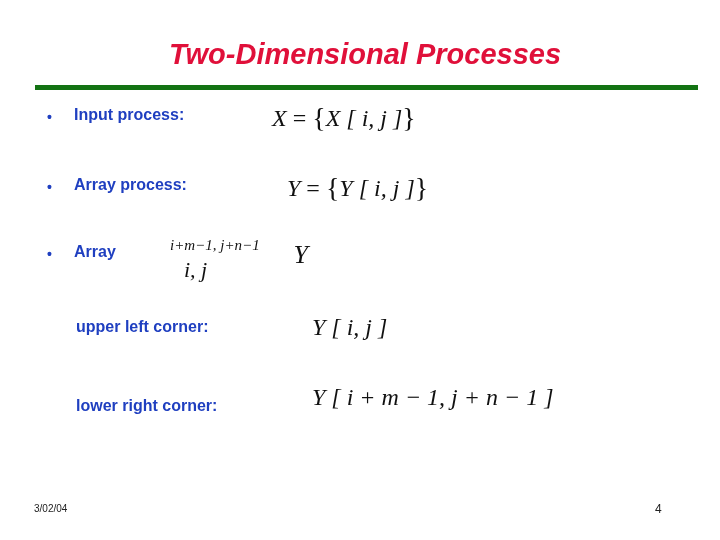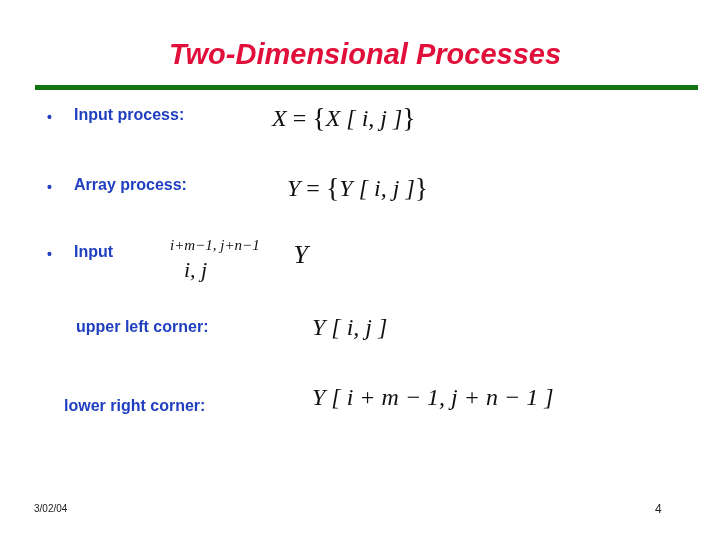--- a/index.html
+++ b/index.html
@@ -64,34 +64,34 @@
   <div>
     <span class="sans bullet" style="top:179px;">•</span>
     <span class="sans label" style="left:74px; top:176px;">Array process:</span>
     <span class="math" style="left:287px; top:171px;">
       <span>Y</span><span class="up"> = </span><span class="brace">{</span><span>Y [ i, j ]</span><span class="brace">}</span>
     </span>
   </div>
 
   <div>
     <span class="sans bullet" style="top:246px;">•</span>
-    <span class="sans label" style="left:74px; top:243px;">Input</span>
+    <span class="sans label" style="left:74px; top:243px;">Array</span>
     <span class="math" style="left:168px; top:240px; width:140px; height:40px;">
       <span class="array-y">Y</span>
       <span class="sup">i+m−1, j+n−1</span>
       <span class="sub">i, j</span>
     </span>
   </div>
 
   <div>
     <span class="sans label" style="left:76px; top:318px;">upper left corner:</span>
     <span class="math" style="left:312px; top:314px;">Y [ i, j ]</span>
   </div>
 
   <div>
-    <span class="sans label" style="left:64px; top:397px;text-align:center;">lower right corner:</span>
+    <span class="sans label" style="left:76px; top:397px;text-align:center;">lower right corner:</span>
     <span class="math" style="left:312px; top:384px;">Y [ i + m − 1, j + n − 1 ]</span>
   </div>
 
   <div class="footer-date">3/02/04</div>
   <div class="footer-page">4</div>
 
 </div>
 
 </body></html>

